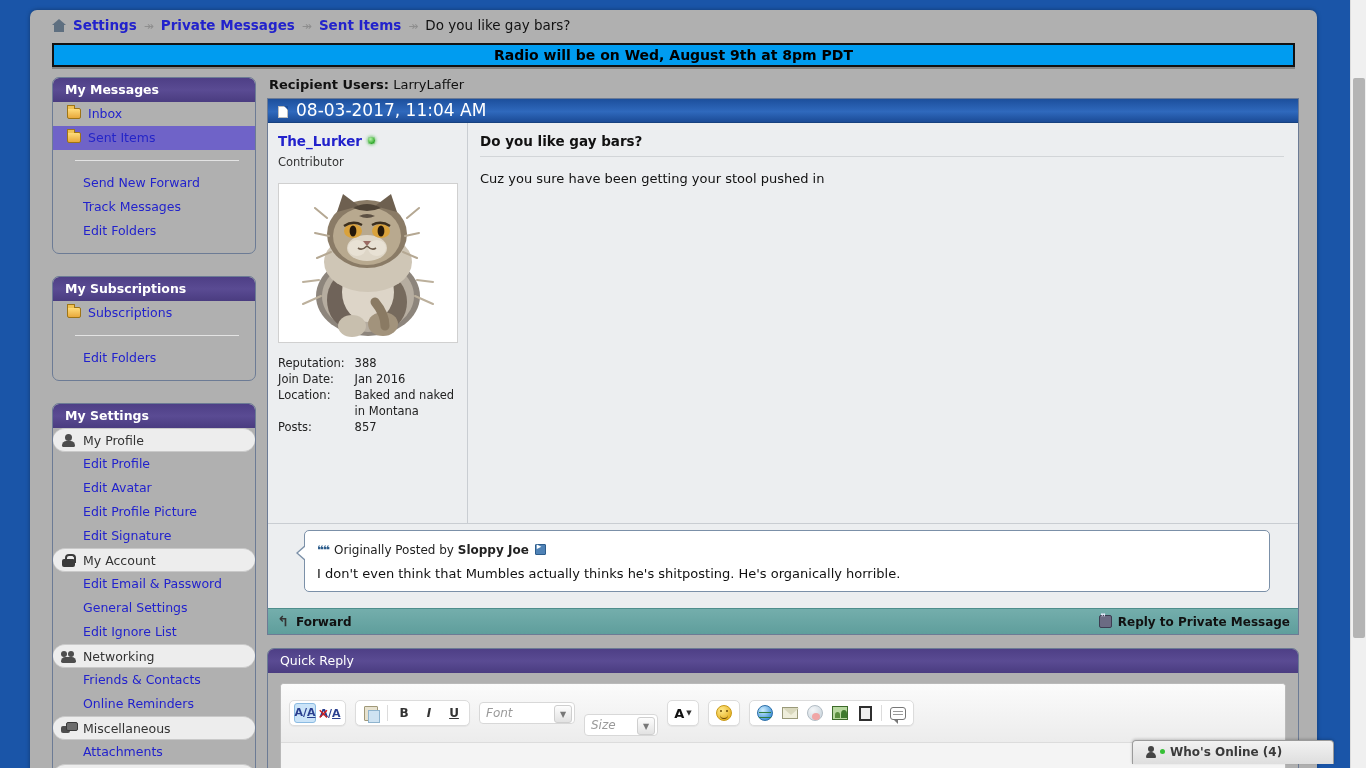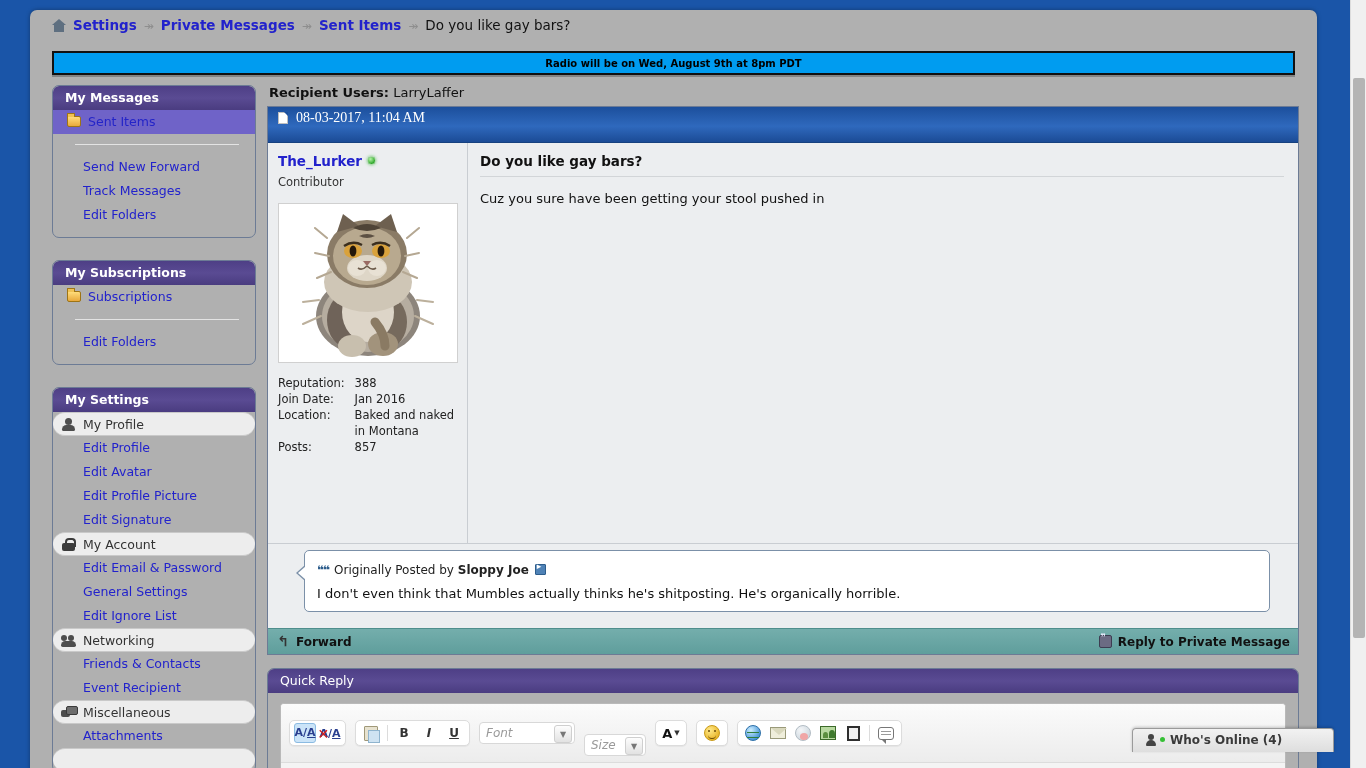--- a/index.html
+++ b/index.html
@@ -66,28 +66,28 @@
   .breadcrumb a { color: #2222cc; text-decoration: none; font-weight: bold; }
   .breadcrumb .sep {
     display: inline-block;
     color: #8e8e8e; font-size: 12px;
     margin: 0 7px; vertical-align: 0px;
   }
   .breadcrumb .current { color: #111; }
 
   
   .announce-wrap {
-    margin: 11px 22px 0 22px;
+    margin: 3px 22px 0 22px;
     border: 2px solid #111;
     background: #009cf0;
     height: 24px;
     line-height: 21px;
     text-align: center;
     font-weight: bold;
-    font-size: 10px;
+    font-size: 14px;
     color: #000;
     box-shadow: 0 2px 0 rgba(0,0,0,.25);
   }
 
   
   .columns {
     display: flex;
     align-items: flex-start;
     padding: 10px 18px 0 22px;
   }
@@ -201,26 +201,25 @@
     font-size: 13px; color: #111;
     padding: 0 0 6px 2px;
   }
   .recipients b { font-weight: bold; }
 
   .msg-outer {
     border: 1px solid #6c7b95;
     background: #eceef0;
   }
   .msg-head {
-    height: 36px; line-height: 22px;
+    height: 24px; line-height: 22px;
     padding-left: 10px;
     background: linear-gradient(to bottom,#1c4f9c 0%,#2f69bd 55%,#1b4b96 100%);
-    color: #fff; font-size: 14px;
+    color: #fff; font-size: 17px;
     border-bottom: 1px solid #16417f;
-    font-family: Liberation Serif, serif;
   }
   .doc-ico {
     display: inline-block; width: 10px; height: 12px;
     vertical-align: -2px; margin-right: 8px;
     background: #fff; border: 1px solid #bfbfbf;
     position: relative;
   }
   .doc-ico::after {
     content:""; position:absolute; right:-1px; top:-1px;
     border-left:4px solid transparent; border-top:4px solid #1c4f9c;
@@ -382,21 +381,21 @@
   .tbtn.active { background: #cbe4f8; border: 1px solid #8bbbe2; }
   .tsep { width: 1px; height: 16px; background: #dcdcdc; margin: 0 2px; }
   .fake-select {
     width: 96px; height: 22px;
     border: 1px solid #d8d8d8; border-radius: 4px;
     background: #fff;
     display: flex; align-items: center;
     font-style: italic; color: #9a9a9a; font-size: 12px;
     padding-left: 6px; position: relative;
   }
-  .fake-select.small { width: 62px; margin-top: 24px; }
+  .fake-select.small { width: 74px; margin-top: 24px; }
   .fake-select .drop {
     position: absolute; right: 2px; top: 2px;
     width: 18px; height: 18px;
     background: linear-gradient(to bottom,#fdfdfd,#e2e2e2);
     border: 1px solid #cfcfcf; border-radius: 3px;
     display:flex; align-items:center; justify-content:center;
     font-size: 8px; color: #777;
   }
   .editor-area {
     height: 120px;
@@ -457,21 +456,21 @@
   .aa-ico u { text-decoration: underline; }
   .aa-ico-red { position:relative; font-size:11px; font-weight:bold; color:#2a3f8f; }
   .aa-ico-red::after {
     content:"✕"; position:absolute; left:-2px; top:-1px;
     color:#d32020; font-size:14px; font-weight:bold;
   }
 
   
   .whos-online {
     position: absolute;
-    right: 32px; bottom: 16px;
+    right: 32px; bottom: 4px;
     width: 202px; height: 24px;
     line-height: 23px;
     background: linear-gradient(to bottom,#f2f2f2,#dedede);
     border: 1px solid #9a9a9a; border-bottom: none;
     border-radius: 4px 4px 0 0;
     font-size: 12px; font-weight: bold; color: #3a3a3a;
     padding-left: 13px;
     box-shadow: 0 -1px 3px rgba(0,0,0,.2);
   }
   .wo-ico {
@@ -494,20 +493,23 @@
     </div>
 
     <div class="announce-wrap">Radio will be on Wed, August 9th at 8pm PDT</div>
 
     <div class="columns">
 
       <div class="col-left">
 
         <div class="block">
           <div class="block-head">My Messages</div>
+          <div class="nav-row">
+            <span class="folder-ico"></span><a href="#">Inbox</a>
+          </div>
           <div class="nav-row sel">
             <span class="folder-ico"></span><a href="#">Sent Items</a>
           </div>
           <div class="nav-divider"></div>
           <div class="sub-row"><a href="#">Send New Forward</a></div>
           <div class="sub-row"><a href="#">Track Messages</a></div>
           <div class="sub-row"><a href="#">Edit Folders</a></div>
           <div class="block-pad-bottom"></div>
         </div>
 
@@ -536,21 +538,21 @@
             <span class="gico lock"></span><span>My Account</span>
           </div>
           <div class="set-link"><a href="#">Edit Email &amp; Password</a></div>
           <div class="set-link"><a href="#">General Settings</a></div>
           <div class="set-link"><a href="#">Edit Ignore List</a></div>
 
           <div class="set-group">
             <span class="gico people"></span><span>Networking</span>
           </div>
           <div class="set-link"><a href="#">Friends &amp; Contacts</a></div>
-          <div class="set-link"><a href="#">Event Recipient</a></div>
+          <div class="set-link"><a href="#">Online Reminders</a></div>
 
           <div class="set-group">
             <span class="gico chat"></span><span>Miscellaneous</span>
           </div>
           <div class="set-link"><a href="#">Attachments</a></div>
 
           <div class="set-group">
             
           </div>
         </div>

